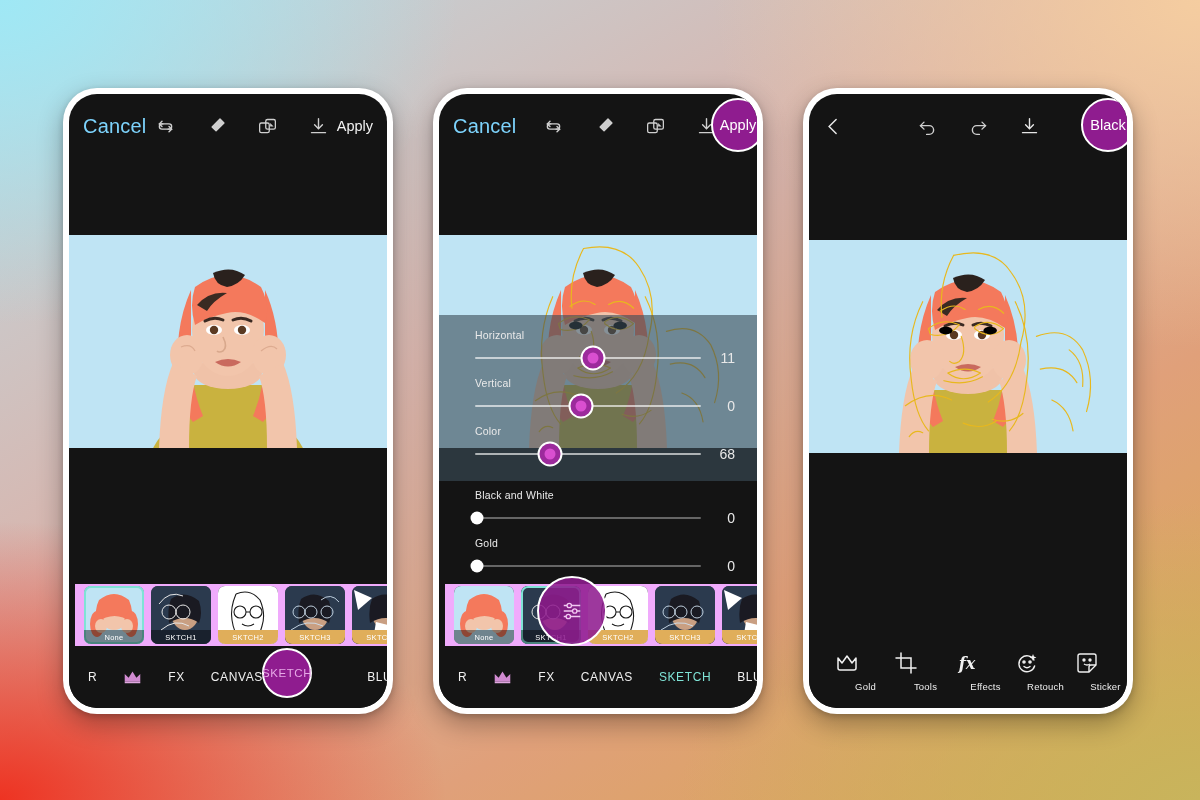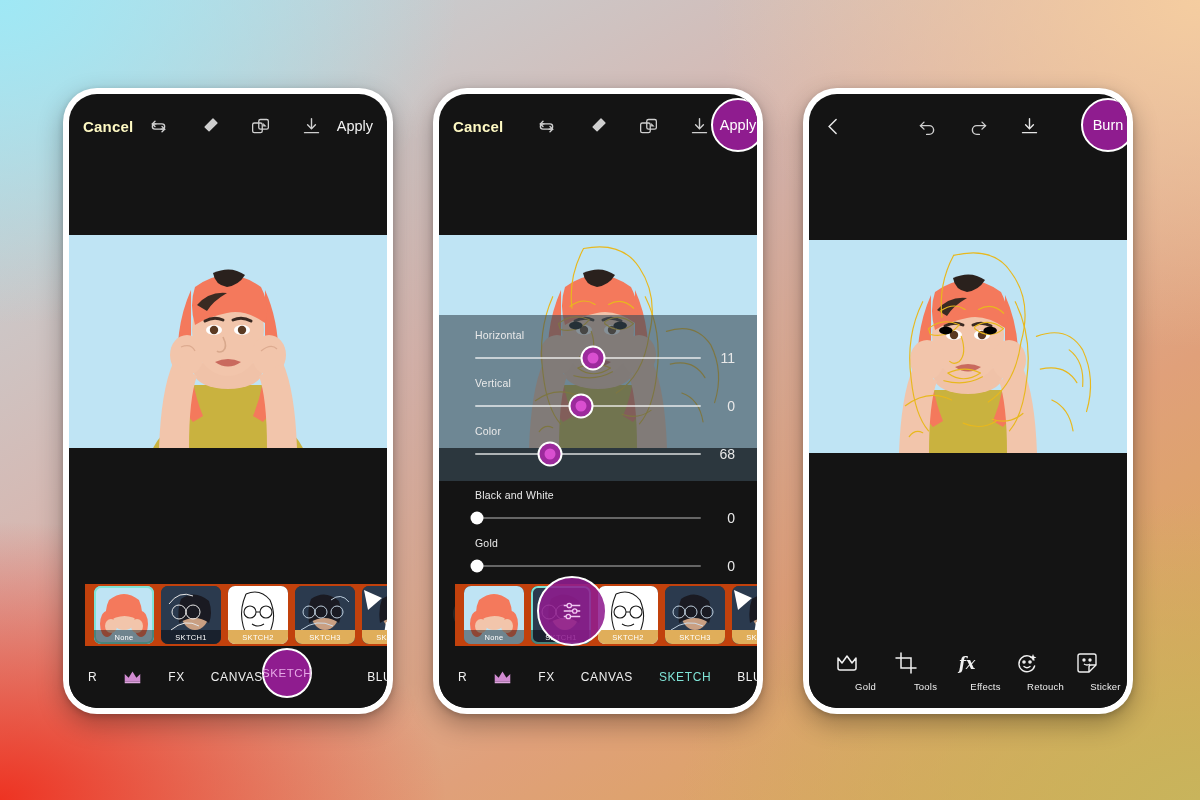--- a/index.html
+++ b/index.html
@@ -32,21 +32,21 @@
   #phone1 { left: 63px; }
   #phone2 { left: 433px; }
   #phone3 { left: 803px; }
 
   
   .topbar {
     position: absolute; top: 0; left: 0; right: 0; height: 64px;
     display: flex; align-items: center; padding: 0 14px; gap: 0;
     z-index: 6;
   }
-  .tb-text { color: #fef9c3; font-size: 15px; letter-spacing: .2px; font-weight: bold; }
+  .tb-text { color: #7dd3fc; font-size: 20px; letter-spacing: .2px; }
   .tb-icons { flex: 1; display: flex; align-items: center; justify-content: center; gap: 30px; }
   .tb-ic { width: 21px; height: 21px; display:block; }
   .tb-ic svg { width: 100%; height: 100%; display: block; }
   .pill {
     width: 54px; height: 54px; border-radius: 50%;
     background: #8f1c8f; border: 2.5px solid #fff;
     display: flex; align-items: center; justify-content: center;
     color: #fff; font-size: 14.5px;
     position: absolute; right: -8px; top: 4px;
   }
@@ -101,23 +101,23 @@
   }
   .sw.big::after { content:""; width: 32px; height: 32px; border-radius: 50%; background: #e3629d; }
   .blend-row { display: flex; padding: 2px 0 6px 0; }
   .blend {
     font-size: 10.5px; color: #b9b9b9; text-align: center;
   }
   .blend.sel { color: #fff; font-weight: bold; }
 
   
   .thumbs {
-    position: absolute; left: 16px; right: 0; bottom: 62px; height: 62px;
+    position: absolute; left: 6px; right: 0; bottom: 62px; height: 62px;
     display: flex; align-items: center; gap: 7px; padding-left: 9px;
-    background: #c2410c; z-index: 5;
+    background: #f0abfc; z-index: 5;
   }
   .thumb {
     position: relative; width: 60px; height: 58px; border-radius: 7px;
     flex: 0 0 auto; overflow: hidden; background: #2a3342;
   }
   .thumb.sel { outline: 2px solid #7fe3d6; outline-offset: -2px; }
   .thumb .tl {
     position: absolute; left: 0; right: 0; bottom: 0; height: 14px;
     color: #fff; font-size: 7.5px; display: flex; align-items: center; justify-content: center;
     letter-spacing: .3px;
@@ -604,21 +604,21 @@
               </svg>
             </span>
           <span class="tb-ic">
               <svg viewBox="0 0 24 24" fill="none" stroke="#e6e6e6" stroke-width="1.6" stroke-linecap="round">
                 <path d="M12 3v11"></path>
                 <path d="M7.5 10l4.5 4.5 4.5-4.5"></path>
                 <path d="M4 19h16"></path>
               </svg>
             </span>
         </span>
-        <span class="pill">Burn</span>
+        <span class="pill">Black</span>
       </div>
 
       <div class="photo">
         <svg viewBox="0 0 330 213" preserveAspectRatio="xMidYMid slice">
           <rect width="330" height="213" fill="#bfe4f4"></rect>
           <path d="M120 150 q-14 30 -18 63 h126 q-4 -33 -18 -63 z" fill="#c9b23f"></path>
           <ellipse cx="165" cy="138" rx="34" ry="16" fill="#f0c2a8"></ellipse>
           <path d="M128 55 q-18 40 -12 92 q4 30 14 40 l10 -6 q-14 -34 -12 -72 z" fill="#f4795c"></path>
           <path d="M202 55 q18 40 12 92 q-4 30 -14 40 l-10 -6 q14 -34 12 -72 z" fill="#f4795c"></path>
           <ellipse cx="165" cy="95" rx="36" ry="46" fill="#f2c5ab"></ellipse>

